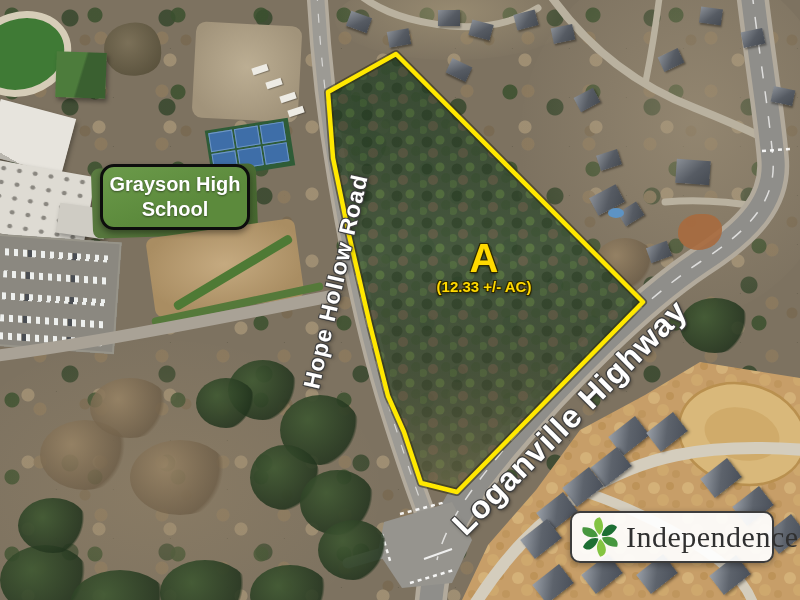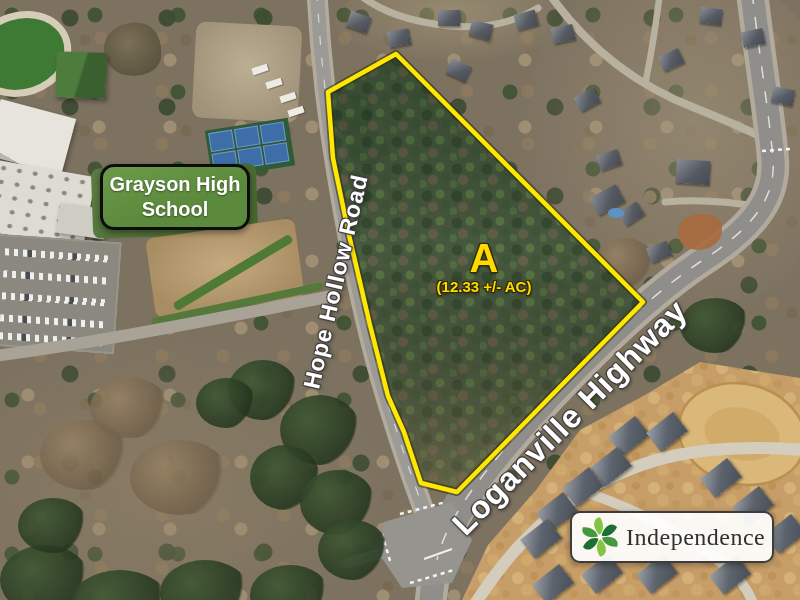--- a/index.html
+++ b/index.html
@@ -74,21 +74,21 @@
   .plabel{color:var(--c-parcel-text);font-weight:bold;text-align:center;
     text-shadow:-1px -1px 0 #2e2a00,1px -1px 0 #2e2a00,-1px 1px 0 #2e2a00,1px 1px 0 #2e2a00,0 2px 3px rgba(0,0,0,.6);}
   .pletter{left:449px;top:236px;width:70px;font-size:40px;}
   .pacre{left:414px;top:278px;width:140px;font-size:15px;}
   .schoolbox{left:100px;top:164px;width:150px;height:66px;display:flex;align-items:center;justify-content:center;
     background:linear-gradient(160deg,#6b9a4a,var(--c-school-bg) 60%);border:3px solid var(--c-school-border);
     border-radius:14px;color:var(--c-school-text);font-size:20px;font-weight:bold;line-height:1.25;text-align:center;
     text-shadow:0 1px 2px rgba(0,0,0,.45);box-shadow:0 3px 6px rgba(0,0,0,.4);padding:2px 4px;}
   .logobox{left:570px;top:511px;width:204px;height:52px;display:flex;align-items:center;gap:6px;padding:0 8px;
     background:rgba(255,255,255,.93);border:2px solid #3c3c3c;border-radius:10px;box-shadow:0 2px 6px rgba(0,0,0,.35);}
-  .logotext{position:static;font-family:"Liberation Serif",serif;font-size:24px;color:var(--c-logo-text);letter-spacing:.5px;}
+  .logotext{position:static;font-family:"Liberation Serif",serif;font-size:30px;color:var(--c-logo-text);letter-spacing:.5px;}
   .leaf{position:static;flex:0 0 auto;}
 </style>
 </head>
 <body>
 
 <div class="scene">
 
   <div class="zone" style="left:520px;top:-40px;width:320px;height:360px;background:radial-gradient(ellipse at 55% 45%,rgba(168,153,127,.5),rgba(168,153,127,0) 72%);"></div>
   <div class="zone" style="left:-60px;top:340px;width:440px;height:300px;background:radial-gradient(ellipse at 50% 50%,rgba(152,134,105,.45),rgba(152,134,105,0) 74%);"></div>
   <div class="zone" style="left:335px;top:-20px;width:235px;height:80px;background:radial-gradient(ellipse at 50% 40%,rgba(173,158,126,.55),rgba(173,158,126,0) 78%);"></div>

